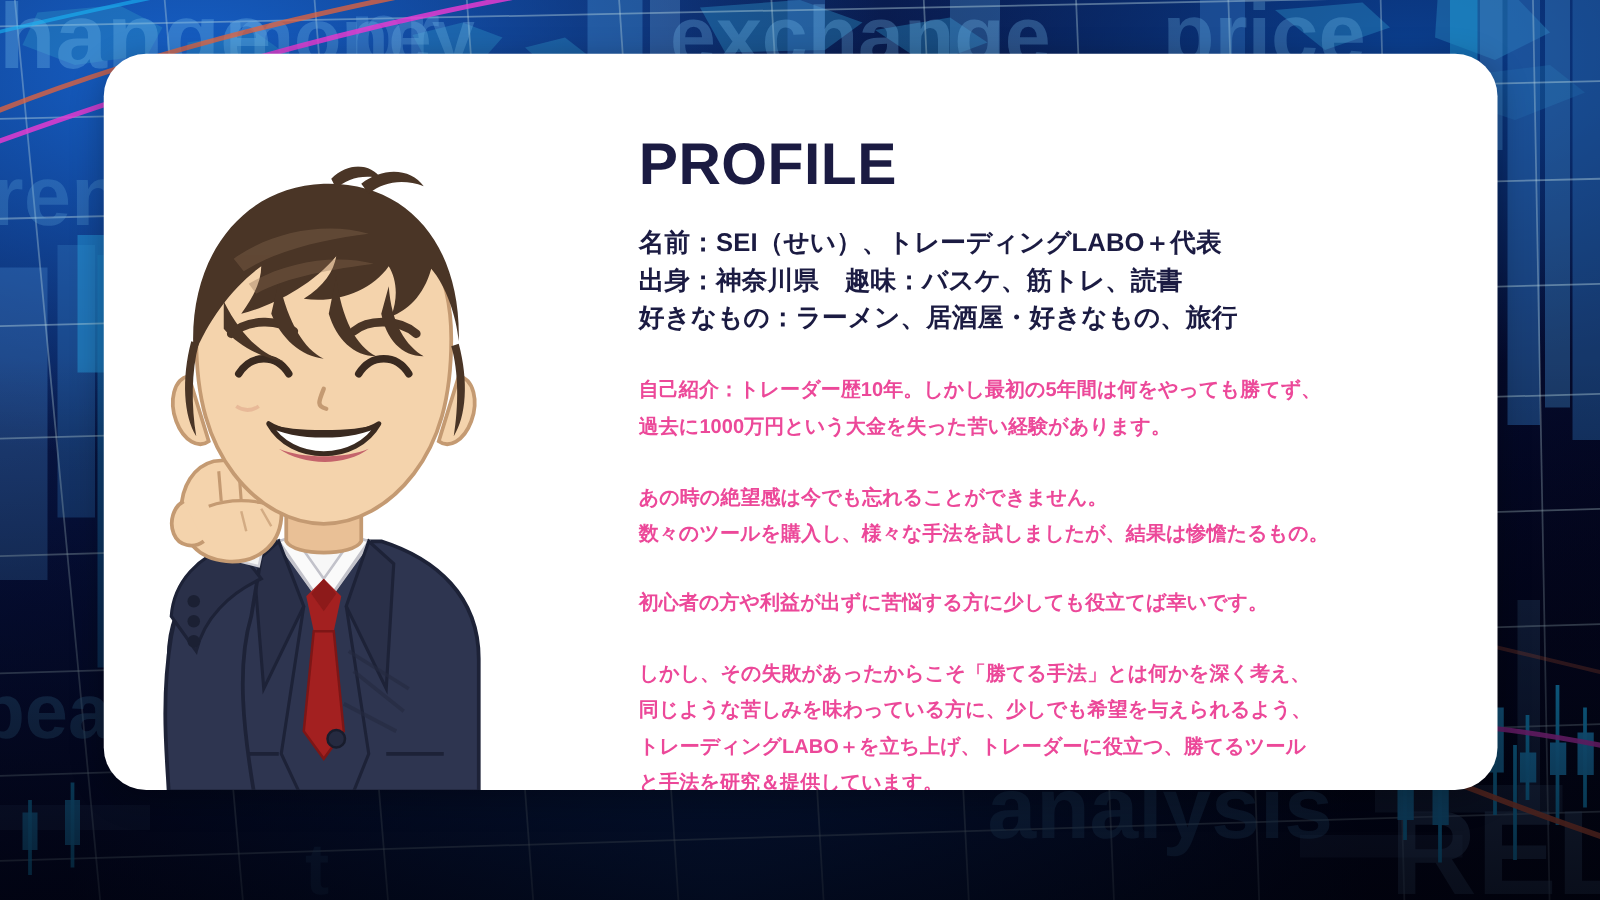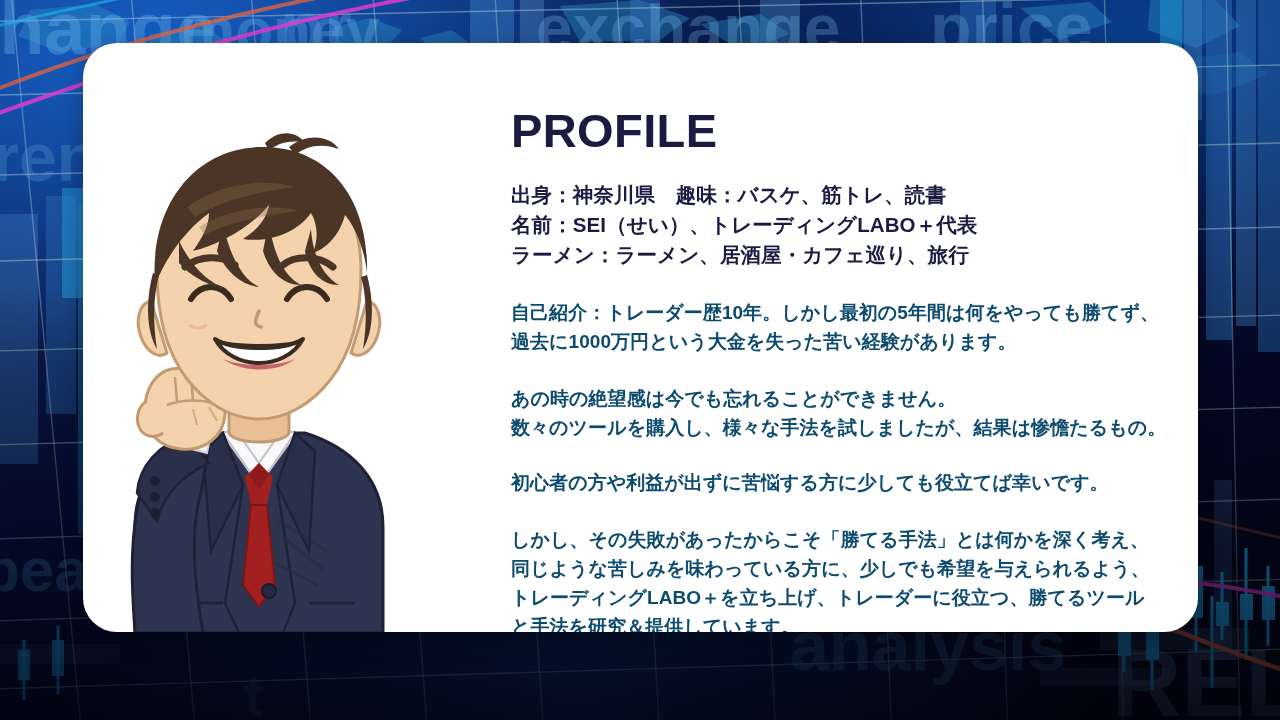--- a/index.html
+++ b/index.html
@@ -68,22 +68,22 @@
   #page-title {
     font-size:47px; font-weight:700; letter-spacing:.4px;
     line-height:1; margin:42px 0 0 83px; color:#1b1b42;
   }
   .meta-block { margin:26px 0 0 83px; }
   .meta-line {
     font-size:20.5px; font-weight:700; line-height:30px;
     color:#1b1b42; letter-spacing:.1px; white-space:nowrap;
   }
   .para {
-    margin:16px 0 0 83px; font-size:19px; font-weight:700;
-    line-height:29px; color:#0c4a6e; letter-spacing:.05px;
+    margin:16px 0 0 83px; font-size:16px; font-weight:700;
+    line-height:29px; color:#ec4899; letter-spacing:.05px;
   }
   .para.gap-a { margin-top:28px; }
   .para.gap-b { margin-top:28px; }
   .para.gap-c { margin-top:28px; }
   .para.gap-d { margin-top:26px; }
   .pline { white-space:nowrap; display:block; }
 </style>
 </head>
 <body>
 
@@ -315,23 +315,23 @@
         <path d="M104,74 C134,52 178,44 212,54 C180,58 140,66 112,84 Z" fill="#8a6c52"></path>
         <path d="M116,94 C146,76 186,70 216,78 C186,82 146,88 122,102 Z" fill="#8a6c52"></path>
       </g>
     </svg>
 
     <div id="text-col">
 
       <h1 id="page-title">PROFILE</h1>
 
       <div class="meta-block">
+        <div class="meta-line">名前：SEI（せい）、トレーディングLABO＋代表</div>
         <div class="meta-line">出身：神奈川県　趣味：バスケ、筋トレ、読書</div>
-        <div class="meta-line">名前：SEI（せい）、トレーディングLABO＋代表</div>
-        <div class="meta-line">ラーメン：ラーメン、居酒屋・カフェ巡り、旅行</div>
+        <div class="meta-line">好きなもの：ラーメン、居酒屋・好きなもの、旅行</div>
       </div>
 
       <div class="para gap-a">
         <span class="pline">自己紹介：トレーダー歴10年。しかし最初の5年間は何をやっても勝てず、</span>
         <span class="pline">過去に1000万円という大金を失った苦い経験があります。</span>
       </div>
 
       <div class="para gap-b">
         <span class="pline">あの時の絶望感は今でも忘れることができません。</span>
         <span class="pline">数々のツールを購入し、様々な手法を試しましたが、結果は惨憺たるもの。</span>

